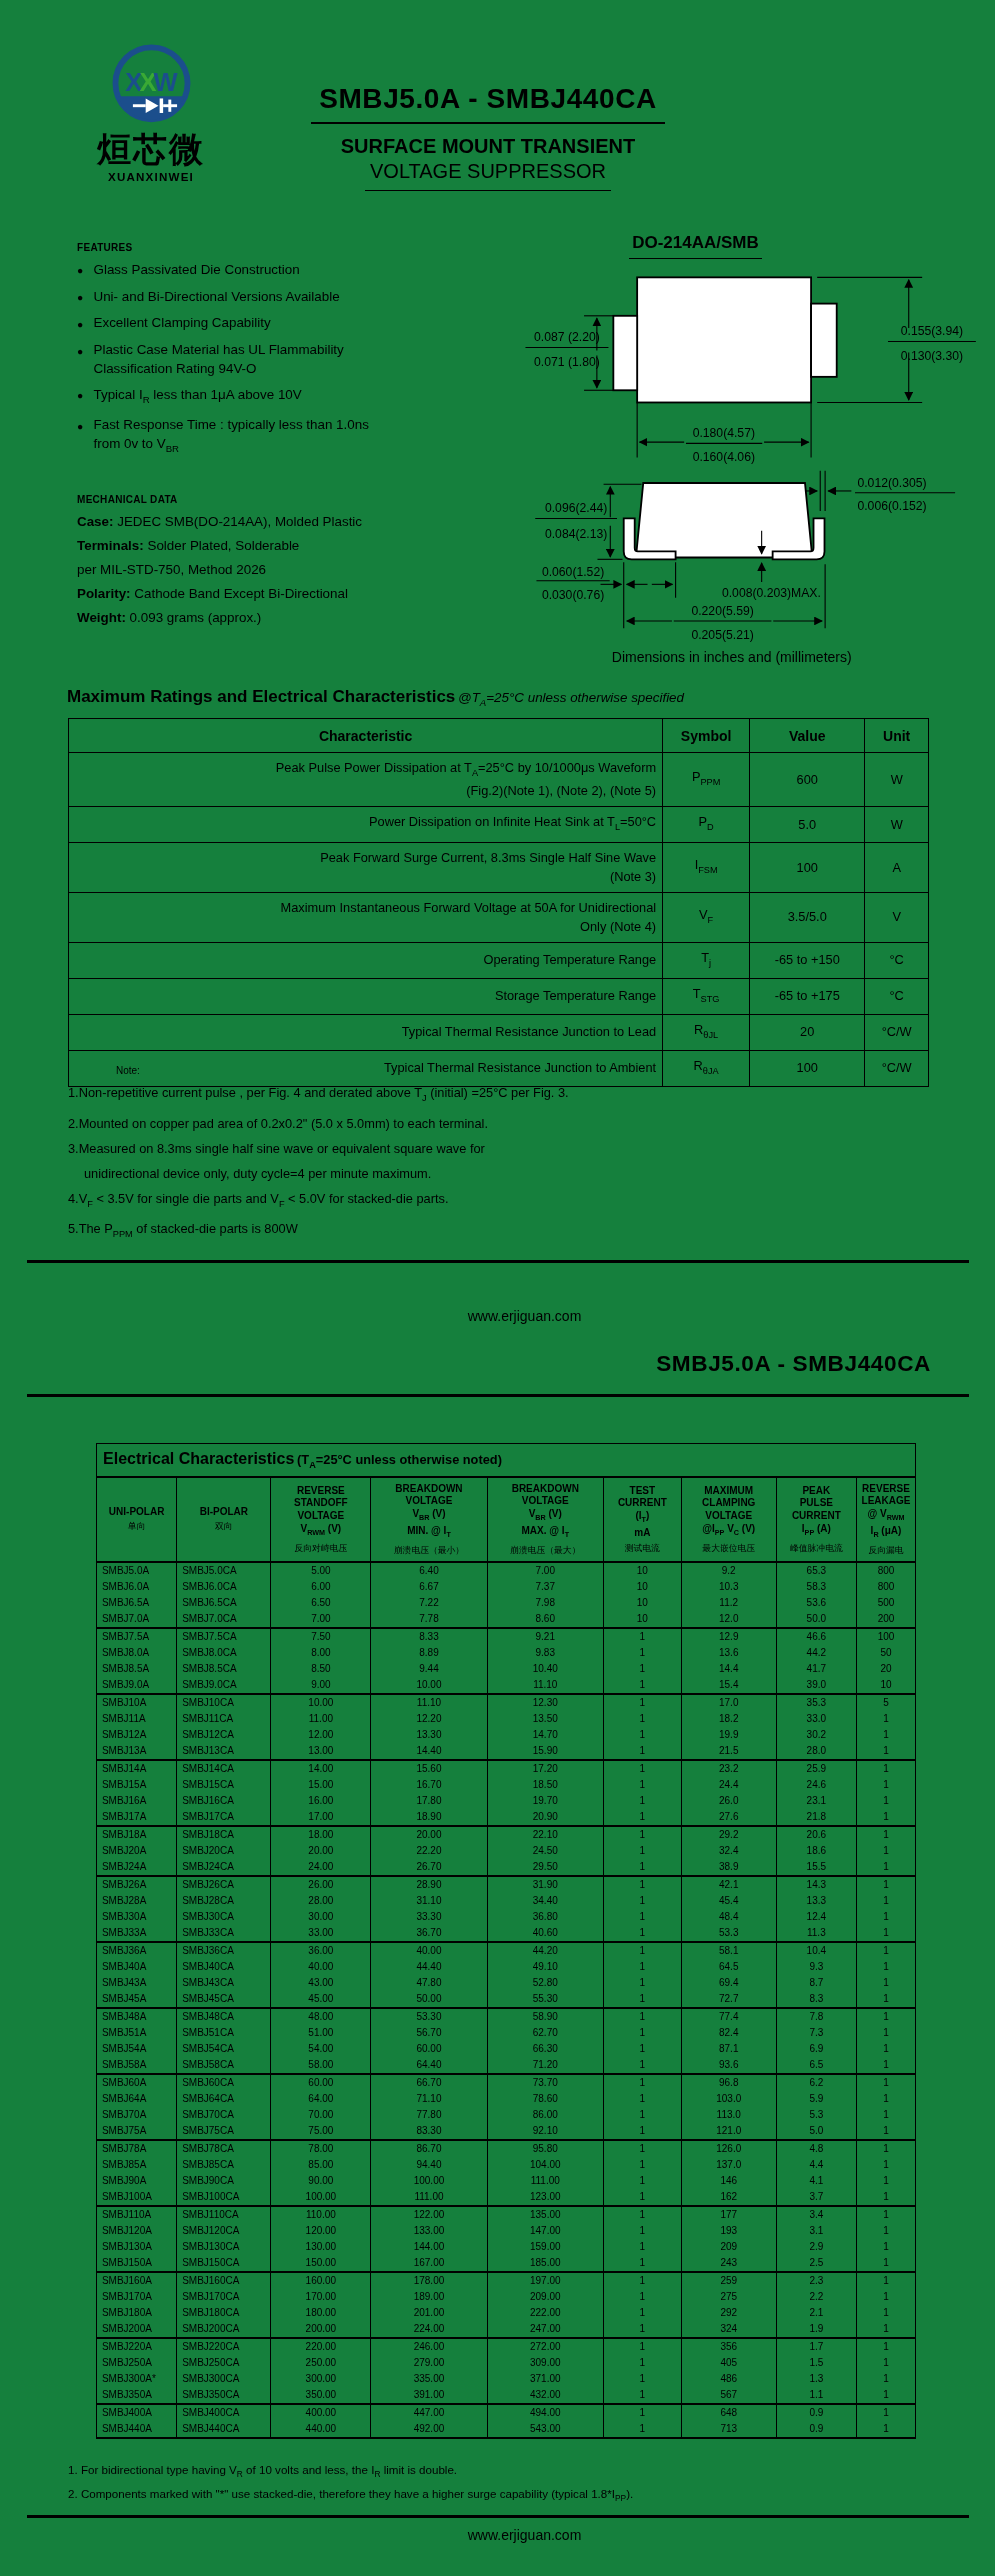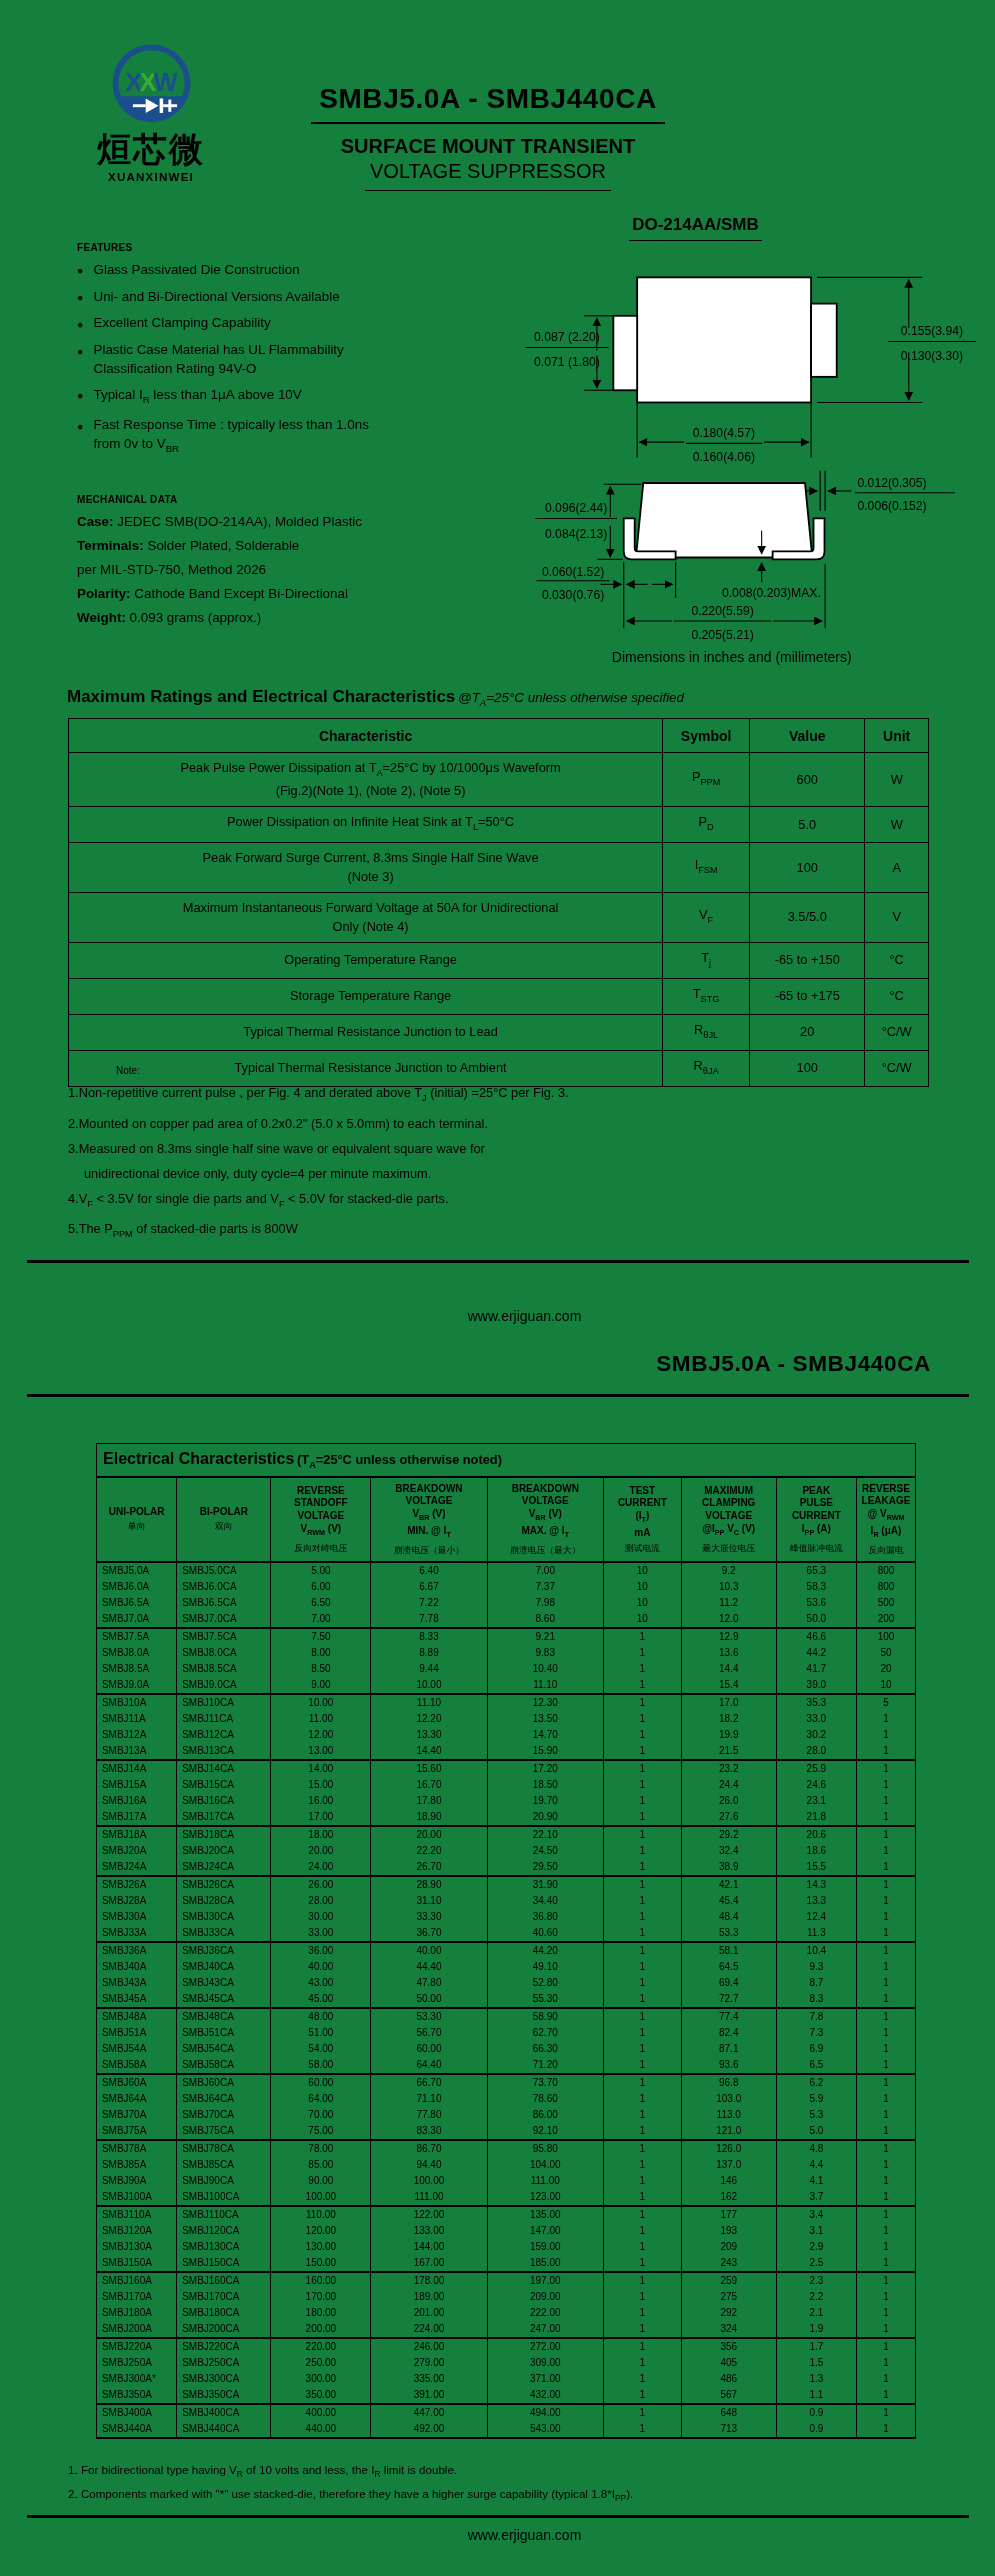--- a/index.html
+++ b/index.html
@@ -22,36 +22,36 @@
   .subtitle2 { display:inline-block; font-size:20px; font-weight:normal; line-height:1.25; border-bottom:1.8px solid #000; padding:0 4.9px 6.1px; }
   
   .features-block { position:absolute; left:77px; top:242px; width:378px; }
   .section-h { font-size:10px; font-weight:bold; letter-spacing:0.3px; }
   .feat-item { display:flex; margin-top:6.7px; font-size:13.4px; line-height:19px; }
   .feat-bullet { width:16.5px; font-size:10.4px; padding-top:1.2px; }
   .mech-block { position:absolute; left:77px; top:494px; width:403px; }
   .mech-lines { margin-top:4.9px; }
   .mech-line { font-size:13.4px; line-height:24px; }
   
-  .pkg-label { position:absolute; left:598px; top:215px; width:195px; text-align:center; font-size:17px; font-weight:bold; }
+  .pkg-label { position:absolute; left:598px; top:233px; width:195px; text-align:center; font-size:17px; font-weight:bold; }
   .pkg-label span { display:inline-block; border-bottom:1.8px solid #000; padding:0 3.7px 4.9px; }
   .pkg-svg { position:absolute; left:512px; top:256px; }
   .pkg-svg .part { fill:#fff; stroke:#000; stroke-width:3; }
   .pkg-svg .dim  { stroke:#000; stroke-width:1.8; fill:none; }
   .pkg-svg text  { font-size:20px; fill:#000; font-family:"Liberation Sans", sans-serif; }
   .pkg-svg text.cap { font-size:23px; }
   
   .ratings-head { position:absolute; left:67px; top:687px; width:872px; }
   .rh-main { font-size:17px; font-weight:bold; }
   .rh-sub  { font-size:13.4px;font-style:italic; }
   .ratings-table { position:absolute; left:68px; top:718px; width:861px; border-collapse:collapse; border:1.8px solid #000; }
   .ratings-table th, .ratings-table td { border:1.2px solid #000; }
   .rt-th { font-size:14px; font-weight:bold; padding:8.5px 3.7px; }
   .ratings-table td { font-size:12.8px; padding:6.1px 6.1px; line-height:18.3px; text-align:center; }
-  .ratings-table td.c-char { text-align:center; padding-left:16px; }
+  .ratings-table td.c-char { text-align:right; padding-left:16px; }
   
   .notes-block { position:absolute; left:68px; top:1062px; width:671px; }
   .notes-title { font-size:10px; line-height:18.3px;padding-left:48px; }
   .note-line { font-size:12.8px; line-height:25px; }
   .note-line.cont { padding-left:16px; }
   
   .hrule { position:absolute; left:27.4px; width:942px; height:3px; background:#000; }
   .site-url { position:absolute; left:0; width:995px; text-align:center; font-size:14px;padding-left:27px; }
   .p2-title { position:absolute; left:524px; top:1351px; width:407px; text-align:right; font-size:22.6px; font-weight:bold; letter-spacing:0.6px; }
   

